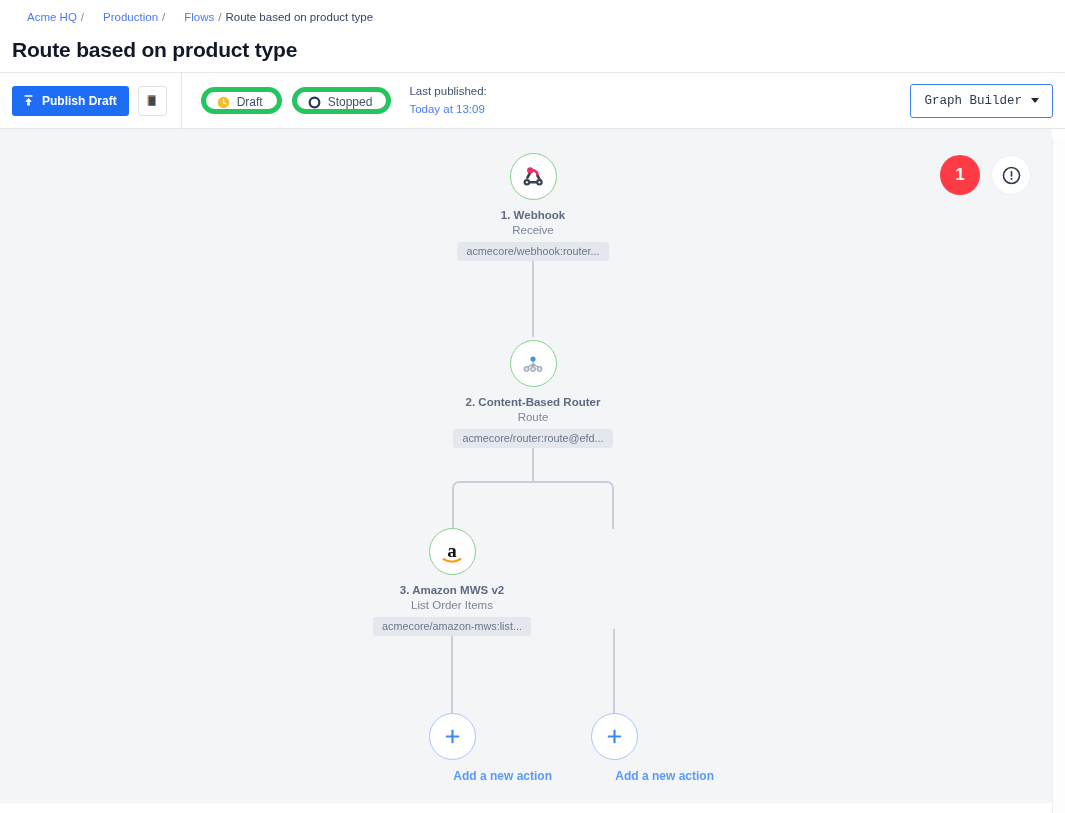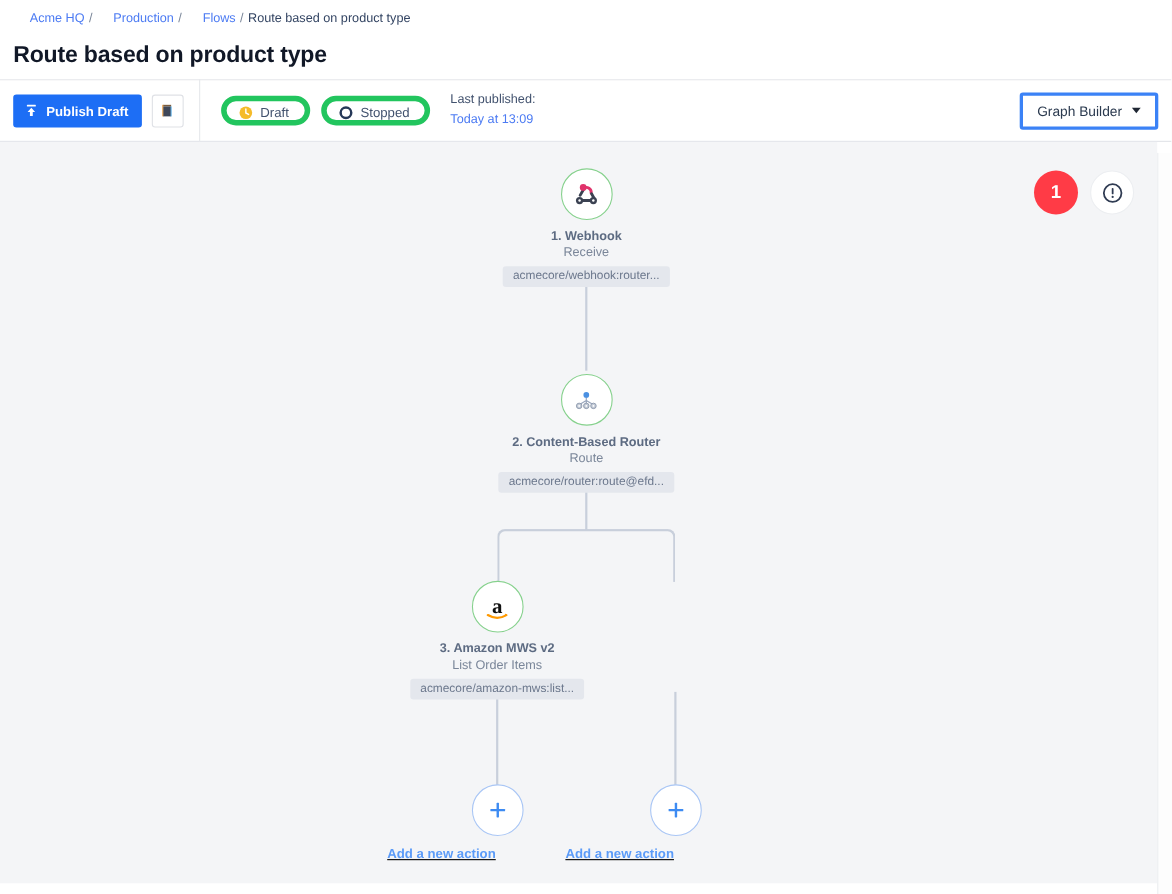--- a/index.html
+++ b/index.html
@@ -124,27 +124,27 @@
     display: block;
     margin-top: 2px;
   }
   .toolbar-spacer { flex: 1; }
   .btn-graph {
     display: inline-flex;
     align-items: center;
     gap: 9px;
     height: 34px;
     padding: 0 13px;
-    border: 3px solid #3b82f6;
+    border: 1px solid #3b82f6;
     background: #fff;
     border-radius: 3px;
     font-size: 12.5px;
     color: #2b3a4f;
     cursor: pointer;
-    font-family: Liberation Sans, sans-serif;
+    font-family: Liberation Mono, monospace;
   }
   .caret {
     width: 0; height: 0;
     border-left: 4.5px solid transparent;
     border-right: 4.5px solid transparent;
     border-top: 5px solid #1f2733;
   }
 
   
   .canvas {
@@ -245,21 +245,21 @@
   .branch {
     position: absolute;
     border-left: 2px solid #c8cfdb;
     border-right: 2px solid #c8cfdb;
     border-top: 2px solid #c8cfdb;
     border-top-left-radius: 7px;
     border-top-right-radius: 7px;
   }
 
   
-  .add-node { position: absolute; width: 200px; margin-left: -100px; text-align: left; text-decoration: underline; }
+  .add-node { position: absolute; width: 200px; margin-left: -100px; text-align: right; }
   .add-circle {
     width: 47px; height: 47px;
     margin: 0 auto;
     border-radius: 50%;
     background: #fff;
     border: 1.5px solid #a9c6f5;
     display: flex;
     align-items: center;
     justify-content: center;
     cursor: pointer;

